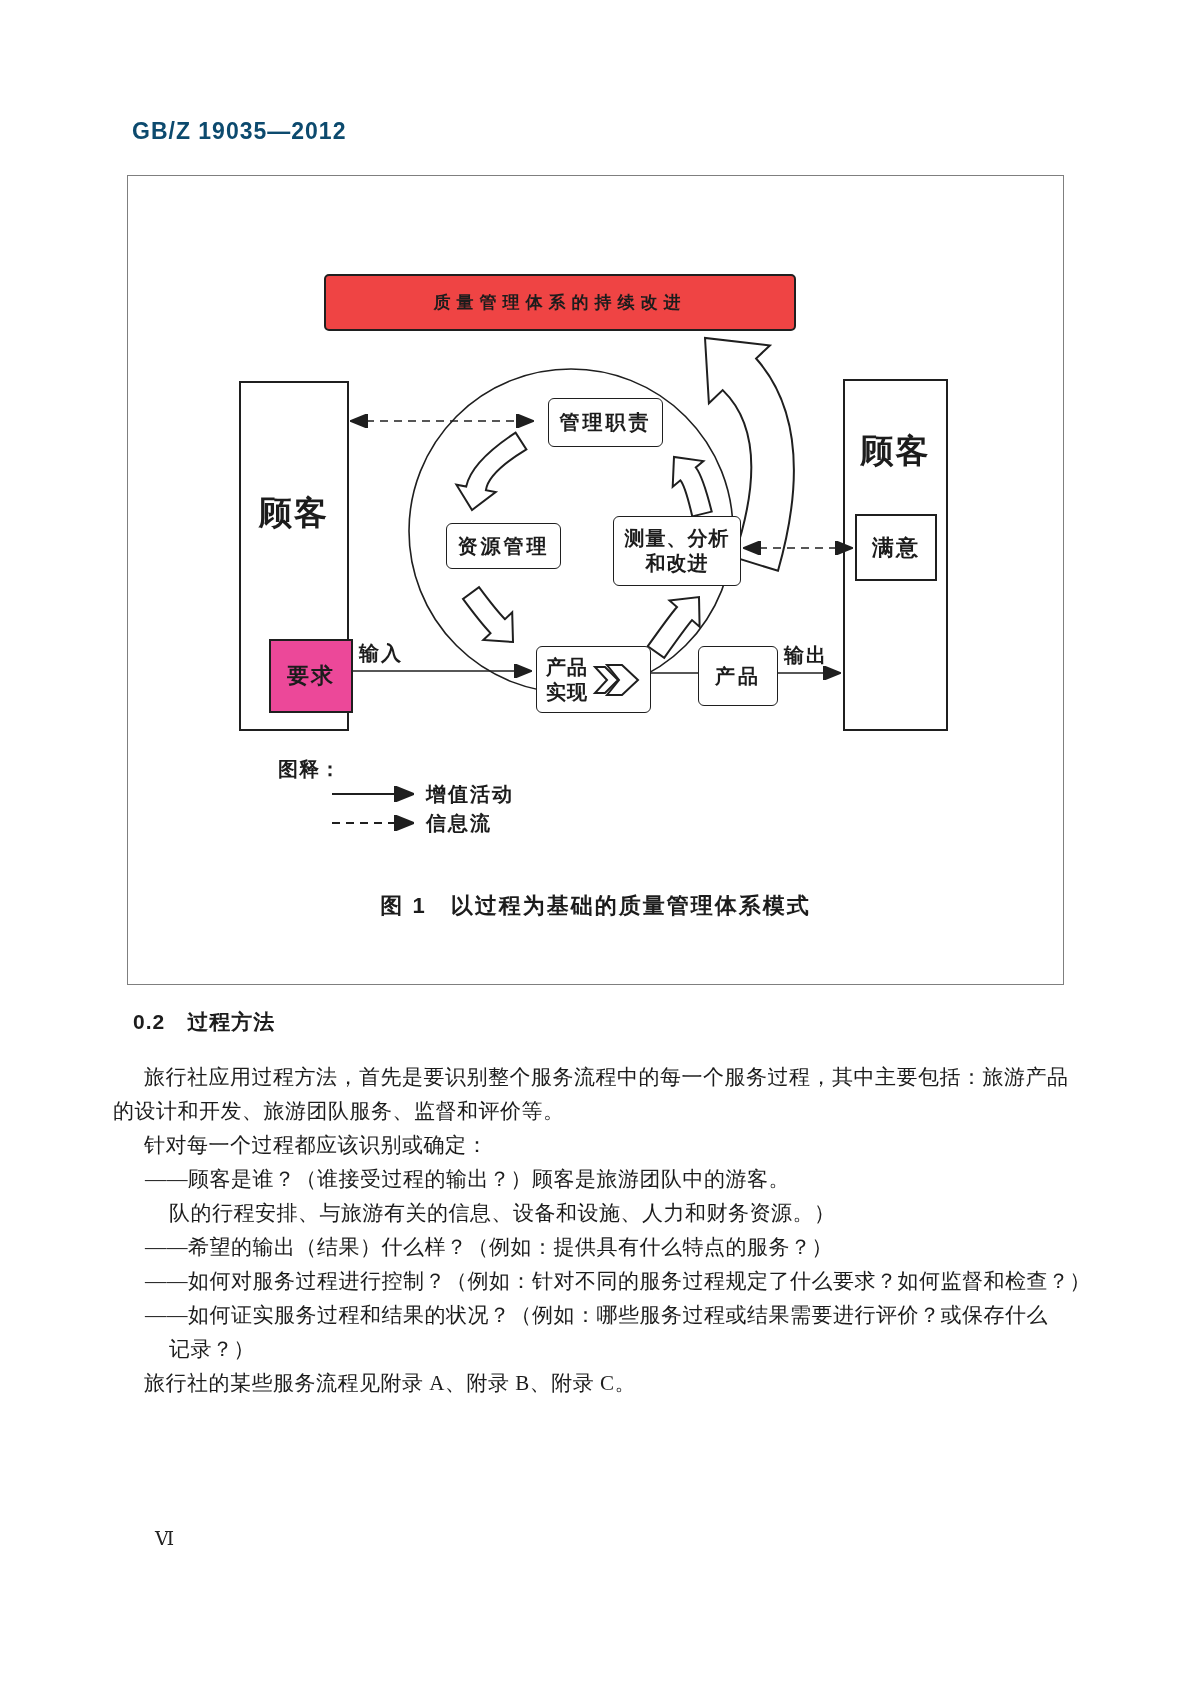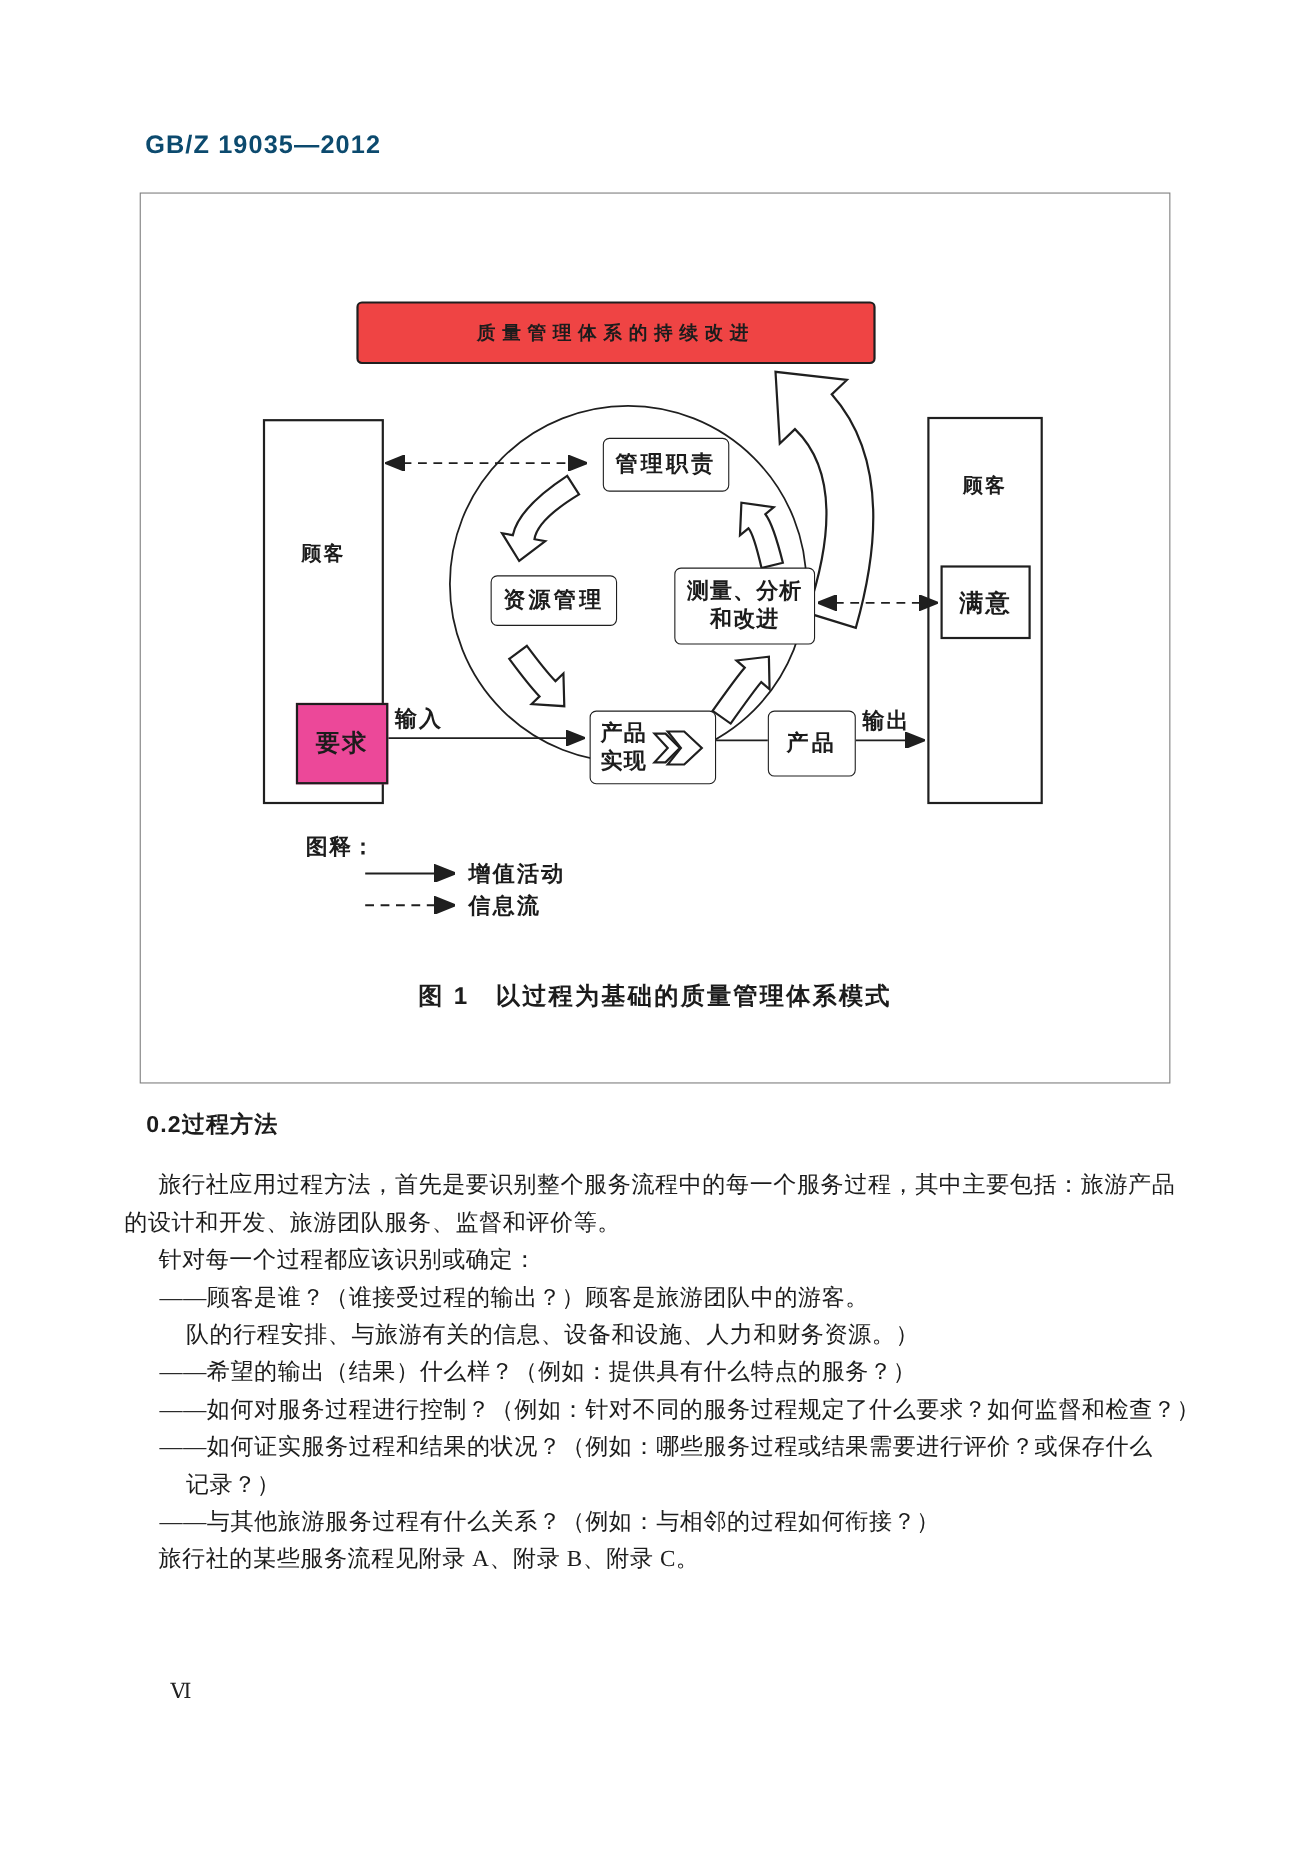--- a/index.html
+++ b/index.html
@@ -25,21 +25,21 @@
   .box { position:absolute; border:2px solid #1f1f1f; display:flex; align-items:center; justify-content:center; text-align:center; }
   .rounded { border-radius:6px; background:#fff; }
   .banner {
     left:196px; top:98px; width:472px; height:57px; border-radius:5px; background:#ef4444;
     font-family:"Liberation Sans","DejaVu Sans",sans-serif;
     font-weight:bold; font-size:17px; letter-spacing:6px;
   }
   .tall-box { background:transparent; border-width:2px; }
   .tall-left  { left:111px; top:205px; width:110px; height:350px; }
   .tall-right { left:715px; top:203px; width:105px; height:352px; }
-  .tall-label { position:absolute; width:100%; font-size:18px; font-weight:600; letter-spacing:2px; }
+  .tall-label { position:absolute; width:100%; font-size:33px; font-weight:600; letter-spacing:2px; }
   .tall-left  .tall-label { top:108px; }
   .tall-right .tall-label { top:48px; }
   .req-box  { left:141px; top:463px; width:84px; height:74px; background:#ec4899; font-size:22px; font-weight:600; letter-spacing:2px; }
   .sat-box  { left:727px; top:338px; width:82px; height:67px; background:#fff; font-size:22px; font-weight:600; letter-spacing:2px; }
   .node { font-size:20px; font-weight:600; letter-spacing:3px; line-height:1.25; border-width:1.8px; }
   .n-mgmt { left:420px; top:222px; width:115px; height:49px; }
   .n-res  { left:318px; top:347px; width:115px; height:46px; }
   .n-meas { left:485px; top:340px; width:128px; height:70px; letter-spacing:1px; }
   .n-real { left:408px; top:470px; width:115px; height:67px; justify-content:flex-start; padding-left:9px; text-align:left; letter-spacing:1px; }
   .n-real .chev { margin-left:4px; }
@@ -55,21 +55,21 @@
     position:absolute; left:0; top:715px; width:100%; text-align:center;
     font-family:"Liberation Sans","DejaVu Sans",sans-serif;
     font-weight:bold; font-size:22px; letter-spacing:2px;
   }
   
   .section-heading {
     position:absolute; left:133px; top:1008px;
     font-family:"Liberation Sans","DejaVu Sans",sans-serif;
     font-weight:bold; font-size:21px; letter-spacing:1px;
   }
-  .section-heading .sec-no { }
+  .section-heading .sec-no { margin-right:22px; }
   .body-text {
     position:absolute; left:113px; top:1060px; width:962px;
     font-size:21px; line-height:34px; letter-spacing:0.5px;
   }
   .ln { white-space:nowrap; }
   .ind  { padding-left:31px; }
   .dash { padding-left:32px; }
   .hang { padding-left:56px; }
   .page-number { position:absolute; left:155px; top:1527px; font-size:19px; color:#222; }
 </style>
@@ -166,18 +166,17 @@
   <div class="body-text">
     <div class="ln ind">旅行社应用过程方法，首先是要识别整个服务流程中的每一个服务过程，其中主要包括：旅游产品</div>
     <div class="ln">的设计和开发、旅游团队服务、监督和评价等。</div>
     <div class="ln ind">针对每一个过程都应该识别或确定：</div>
     <div class="ln dash">——顾客是谁？（谁接受过程的输出？）顾客是旅游团队中的游客。</div>
     <div class="ln hang">队的行程安排、与旅游有关的信息、设备和设施、人力和财务资源。）</div>
     <div class="ln dash">——希望的输出（结果）什么样？（例如：提供具有什么特点的服务？）</div>
     <div class="ln dash">——如何对服务过程进行控制？（例如：针对不同的服务过程规定了什么要求？如何监督和检查？）</div>
     <div class="ln dash">——如何证实服务过程和结果的状况？（例如：哪些服务过程或结果需要进行评价？或保存什么</div>
     <div class="ln hang">记录？）</div>
-    <div class="ln dash">——与其他旅游服务过程有什么关系？（例如：与相邻的过程如何衔接？）</div>
     <div class="ln ind">旅行社的某些服务流程见附录 A、附录 B、附录 C。</div>
   </div>
 
   <div class="page-number">Ⅵ</div>
 </div>
 
 </body></html>

